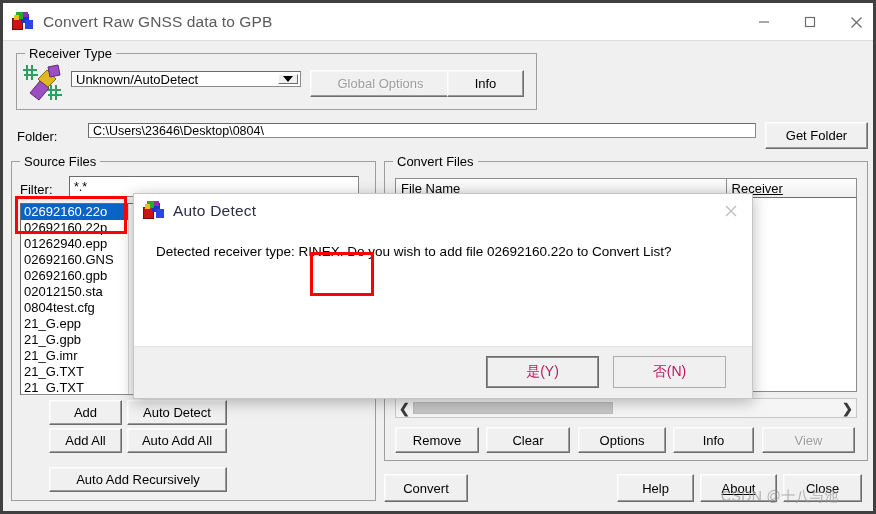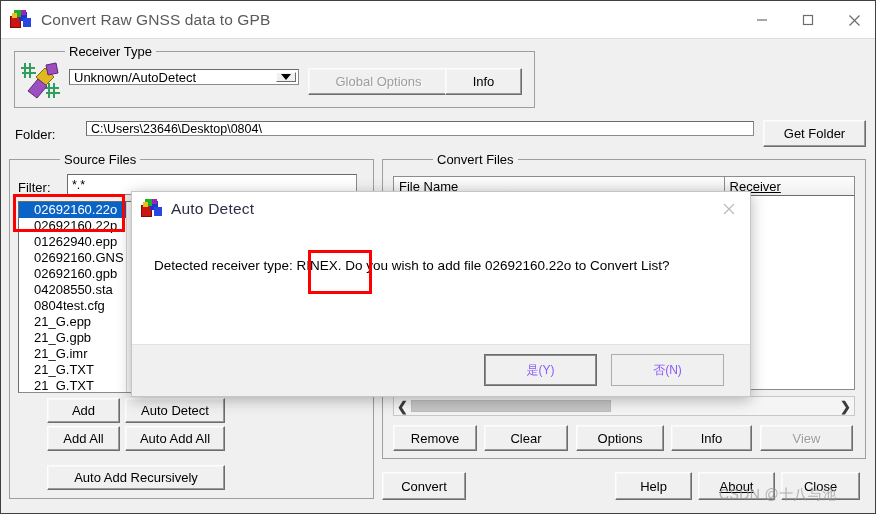--- a/index.html
+++ b/index.html
@@ -8,21 +8,21 @@
     width: 876px; height: 514px;
     overflow: hidden;
     background: #f0f0f0;
     font-family: "Liberation Sans", sans-serif;
   }
 
   #app {
     position: relative;
     width: 876px; height: 514px;
     background: #f0f0f0;
-    border: 1px solid #404040;
+    border: 3px solid #404040;
     overflow: hidden;
   }
 
   
   .titlebar {
     position: absolute; left: 0; top: 0;
     width: 876px; height: 38px;
     background: #ffffff;
     display: flex; align-items: center;
   }
@@ -65,21 +65,20 @@
     background: transparent;
   }
   .group > .legend {
     position: absolute;
     top: -8px; left: 8px;
     background: #f0f0f0;
     padding: 0 4px;
     font-size: 13px;
     color: #000;
     white-space: nowrap;
-    margin-left: 42px;
   }
 
   
   .lbl { position: absolute; font-size: 13px; color: #000; white-space: nowrap; }
 
   .textbox {
     position: absolute;
     background: #fff;
     border: 1px solid #8b8b8b;
     border-top-color: #6b6b6b;
@@ -136,21 +135,21 @@
     background: #fff;
     border: 1px solid #8b8b8b;
     border-top-color: #6b6b6b;
     border-left-color: #6b6b6b;
     overflow: hidden;
   }
   .listitem {
     font-size: 13px;
     line-height: 16px;
     height: 16px;
-    padding-left: 15px;
+    padding-left: 3px;
     color: #000;
     white-space: nowrap;
     overflow: hidden;
   }
   .listitem.sel { background: #0a64c8; color: #fff; }
 
   
   .vscroll {
     position: absolute;
     background: linear-gradient(to right,#fbfbfb,#efefef);
@@ -212,35 +211,35 @@
     position: absolute; right: 0; top: 0; width: 42px; height: 34px;
     display: flex; align-items: center; justify-content: center;
     color: #b6b6b6;
   }
   .dlg-body {
     position: absolute; left: 0; top: 34px; right: 0; bottom: 52px;
     background: #fff;
   }
   .dlg-msg {
     position: absolute;
-    left: 22px; top: 29px; right: 20px;
+    left: 22px; top: 13px; right: 20px;
     font-size: 13.5px; color: #000;
     line-height: 21px;
   }
   .dlg-foot {
     position: absolute; left: 0; right: 0; bottom: 0; height: 52px;
     background: #f0f0f0;
     border-top: 1px solid #e2e2e2;
   }
   .dlg-btn {
     position: absolute;
     top: 9px; height: 32px; width: 113px;
     background: #f0f0f0;
     border: 1px solid #adadad;
-    font-size: 12px; color: #8b5cf6;
+    font-size: 14px; color: #be185d;
     display: flex; align-items: center; justify-content: center;
     font-family: "Liberation Sans", sans-serif;
   }
   .dlg-btn.default {
     border: 1px solid #6b6b6b;
     box-shadow: 0 0 0 1px #8d8d8d inset;
   }
   .dlg-accent-bar {
     position: absolute; left: 0; top: 10px; width: 3px; height: 22px;
     background: #1d6fc0;
@@ -346,21 +345,21 @@
   <div class="lbl" style="left:17px; top:179px;">Filter:</div>
   <div class="textbox" style="left:66px; top:173px; width:290px; height:21px;">*.*</div>
 
   <div class="listbox" style="left:17px; top:200px; width:122px; height:192px;">
     <div id="src-list">
         <div class="listitem sel">02692160.22o</div>
         <div class="listitem">02692160.22p</div>
         <div class="listitem">01262940.epp</div>
         <div class="listitem">02692160.GNS</div>
         <div class="listitem">02692160.gpb</div>
-        <div class="listitem">04208550.sta</div>
+        <div class="listitem">02012150.sta</div>
         <div class="listitem">0804test.cfg</div>
         <div class="listitem">21_G.epp</div>
         <div class="listitem">21_G.gpb</div>
         <div class="listitem">21_G.imr</div>
         <div class="listitem">21_G.TXT</div>
         <div class="listitem">21_G.TXT</div>
       </div>
   </div>
   <div class="vscroll" style="left:125px; top:201px; width:13px; height:190px;"></div>
 

